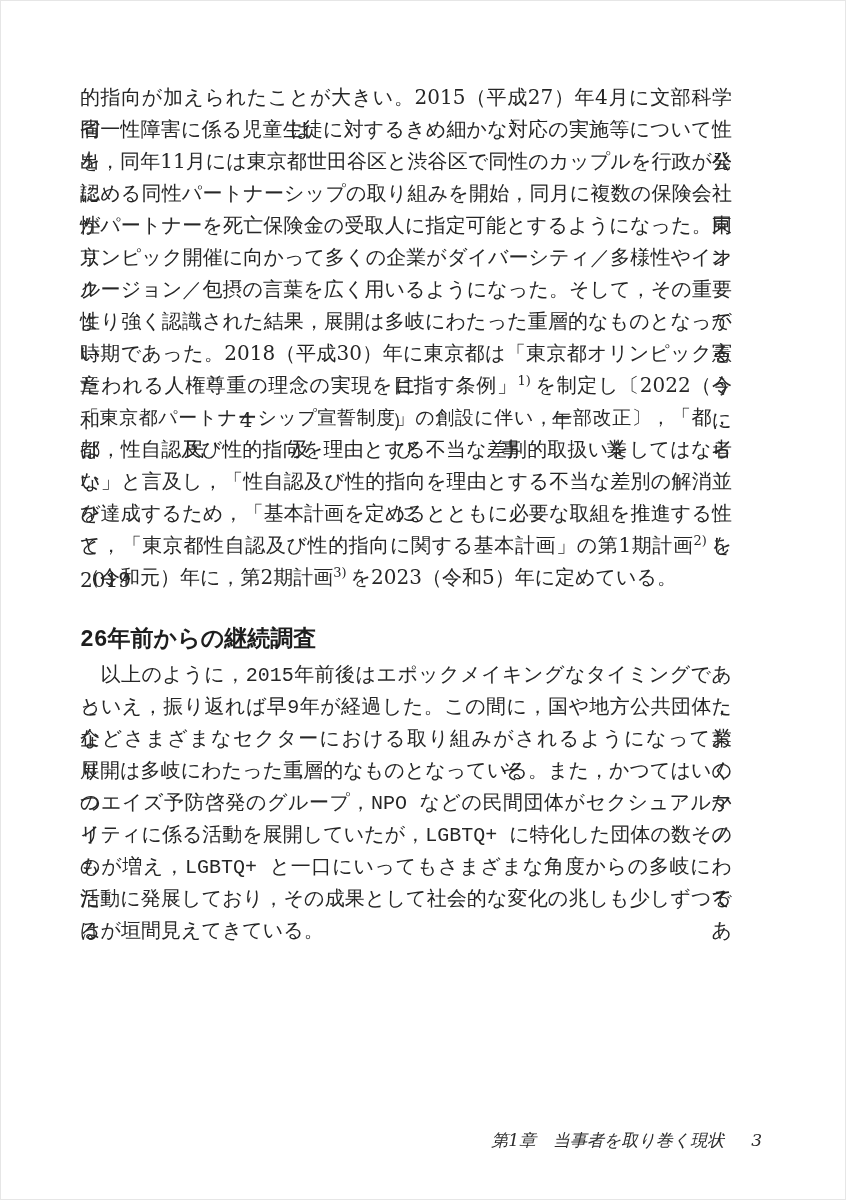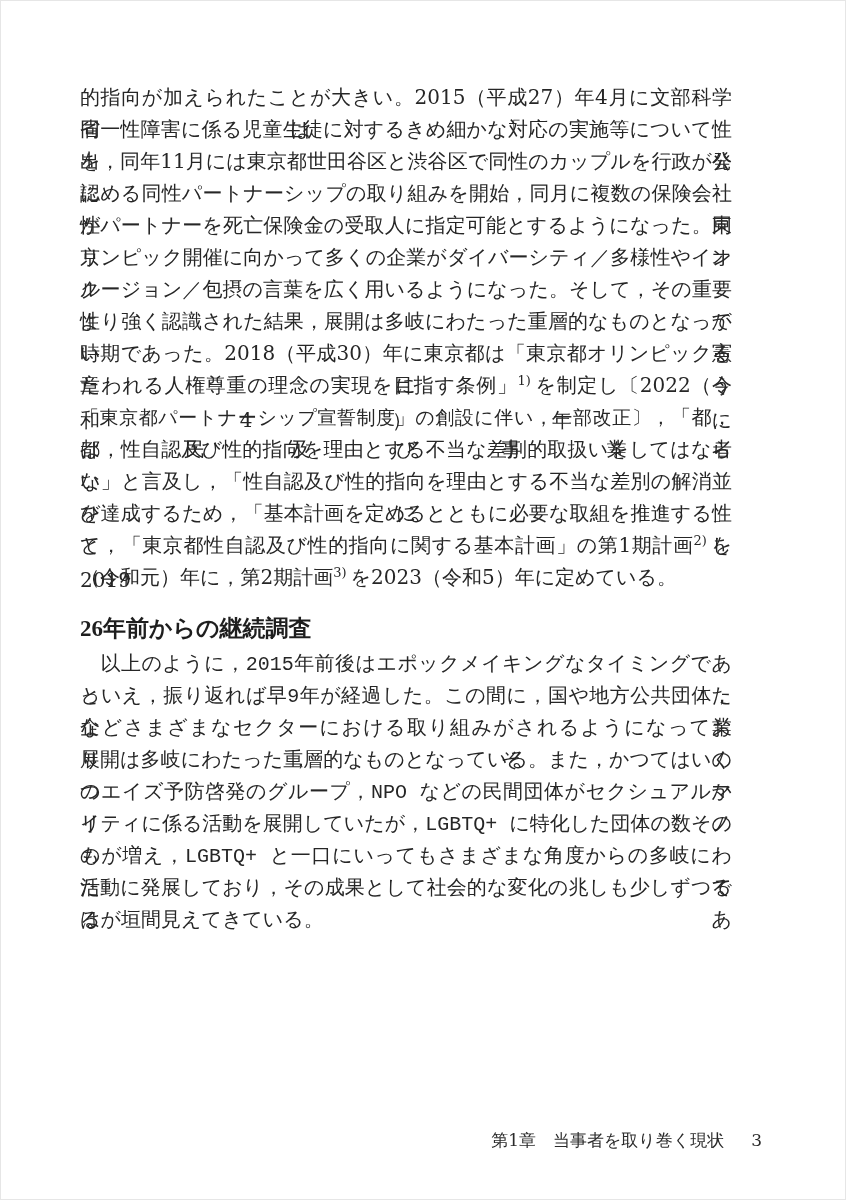--- a/index.html
+++ b/index.html
@@ -43,42 +43,43 @@
   .fnref {
     font-size: 13px;
     position: relative;
     top: -7px;
     margin-right: 4px;
   }
   .small-seg {
     font-size: 19px;
   }
   .heading {
-    margin-top: 18px;
+    margin-top: 29px;
     height: 36px;
     line-height: 36px;
-    font-family: Liberation Serif, serif;
+    font-family: Liberation Mono, monospace;
     font-weight: 600;
     font-size: 23px;
     color: #1e1e1e;
     text-align: left;
   }
   .para2 {
     margin-top: 2px;
     font-family: Liberation Mono, monospace;
   }
   .footer {
     position: absolute;
     top: 1129px;
     right: 84px;
     font-size: 17px;
     line-height: 22px;
     color: #2a2a2a;
     display: flex;
     align-items: baseline;
+    font-style: italic;
   }
   .footer .pagenum {
     margin-left: 27px;
   }
 </style>
 </head>
 <body>
 
 <div class="page">
 

